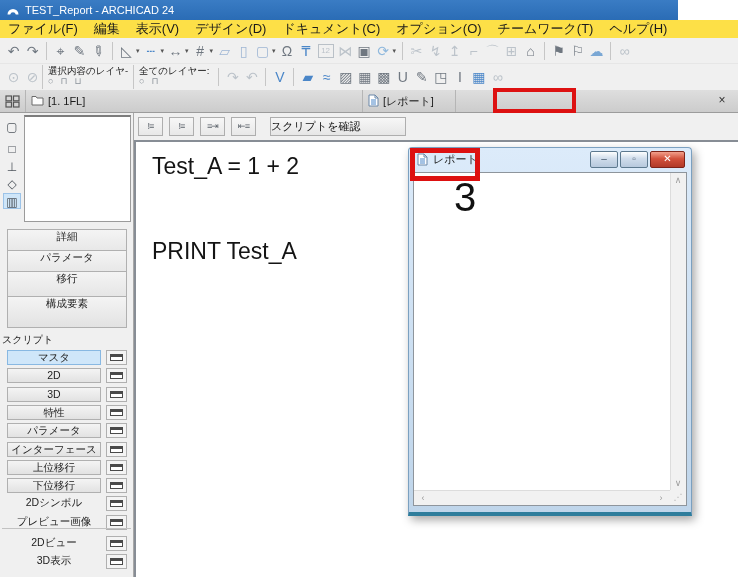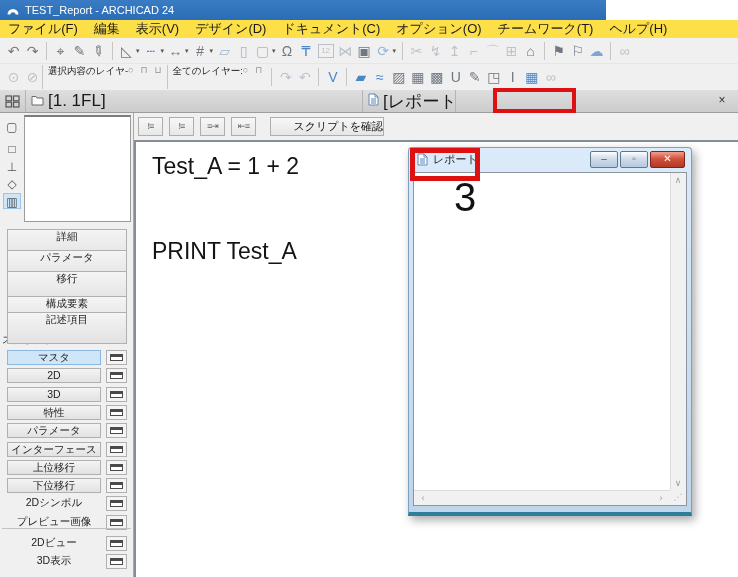--- a/index.html
+++ b/index.html
@@ -1,21 +1,21 @@
 <!DOCTYPE html>
 <html><head>
 <meta charset="utf-8">
 <style>
   * { margin:0; padding:0; box-sizing:border-box; }
   html,body { width:738px; height:577px; overflow:hidden; }
   body { font-family:"Liberation Sans","DejaVu Sans",sans-serif; background:#fff; }
   .app { position:relative; width:738px; height:577px; background:#fff; overflow:hidden; }
 
   
-  .titlebar { position:absolute; left:0; top:0; width:606px; height:20px;
+  .titlebar { position:absolute; left:0; top:0; width:678px; height:20px;
     background:linear-gradient(#3a7cc4,#2a6cb5); color:#fff; font-size:11px;
     display:flex; align-items:center; padding-left:6px; gap:5px; }
 
   
   .menubar { position:absolute; left:0; top:20px; width:738px; height:18px;
     background:#fde047; display:flex; align-items:center; font-size:13px; color:#1a1a1a; }
   .menu-item { padding:2px 8px; cursor:default; }
 
   
   .toolbar { position:absolute; left:0; width:738px; height:26px; background:#f0f0f0;
@@ -24,33 +24,33 @@
   .toolbar2 { top:64px; }
   .tb-sep { width:1px; height:18px; background:#c6c6c6; margin:0 4px; }
   .tb-icon { display:inline-block; min-width:19px; text-align:center; font-size:14px;
     line-height:22px; color:#6f7780; cursor:default; }
   .tb-icon.rot { transform:rotate(40deg); }
   .tb-dis { color:#bcc3ca !important; }
   .tb-box { font-size:8px; border:1px solid #b9c0c7; color:#b9c0c7; min-width:16px;
     height:14px; line-height:12px; margin:0 2px; }
   .tb-wrap { display:inline-flex; align-items:center; }
   .tb-dd { font-size:7px; color:#555; margin:0 2px 0 0; }
-  .layer-group { display:inline-flex; flex-direction:row; align-items:flex-start;
+  .layer-group { display:inline-flex; flex-direction:column; align-items:flex-start;
     border-left:1px solid #c6c6c6; padding:0 5px; height:24px; }
   .layer-label { font-size:9.5px; color:#222; line-height:11px; white-space:nowrap; }
   .layer-minirow { display:flex; gap:7px; }
   .mini-icon { font-size:9px; color:#8a9199; line-height:11px; }
 
   
   .tabbar { position:absolute; left:0; top:90px; width:738px; height:23px;
     background:linear-gradient(#dedede,#cccccc); border-bottom:1px solid #9c9c9c;
     display:flex; align-items:stretch; }
   .tab-overview { width:26px; display:flex; align-items:center; justify-content:center;
     border-right:1px solid #b5b5b5; }
-  .tab { display:flex; align-items:center; gap:4px; padding-left:5px; font-size:17px;
+  .tab { display:flex; align-items:center; gap:4px; padding-left:5px; font-size:11px;
     color:#1a1a1a; border-right:1px solid #b5b5b5; cursor:default; white-space:nowrap; overflow:hidden; }
   .tab-close { position:absolute; right:8px; top:3px; font-size:12px; color:#333;
     width:16px; text-align:center; cursor:default; }
 
   
   .sidebar { position:absolute; left:0; top:113px; width:134px; height:464px;
     background:#f0f0f0; border-right:1px solid #a8a8a8; font-size:10.5px; }
   .view-icon { position:absolute; left:3px; width:18px; height:16px; text-align:center;
     font-size:12px; line-height:16px; color:#4e555c; cursor:default; }
   .view-icon.sel { background:#cfe6f9; border:1px solid #9cc3e8; }
@@ -69,22 +69,22 @@
   .win-mini::before { content:""; position:absolute; left:3px; top:3px; right:3px; bottom:3px;
     border:1px solid #4a4a4a; border-top:3px solid #4a4a4a; background:#fff; }
   .side-divider { position:absolute; left:2px; width:129px; height:1px; background:#c2c2c2; }
 
   
   .script-toolbar { position:absolute; left:134px; top:113px; width:604px; height:27px;
     background:#f0f0f0; display:flex; align-items:center; gap:6px; padding-left:4px; }
   .st-btn { width:25px; height:19px; background:linear-gradient(#f7f7f7,#e8e8e8);
     border:1px solid #aeaeae; font-size:9px; color:#5c636b; text-align:center;
     line-height:17px; letter-spacing:-1px; cursor:default; }
-  .check-btn { width:114px; height:19px; margin-left:8px; background:linear-gradient(#f7f7f7,#e6e6e6);
-    border:1px solid #aeaeae; font-size:11px; color:#111; text-align:right; line-height:17px; cursor:default; }
+  .check-btn { width:136px; height:19px; margin-left:8px; background:linear-gradient(#f7f7f7,#e6e6e6);
+    border:1px solid #aeaeae; font-size:11px; color:#111; text-align:left; line-height:17px; cursor:default; }
   .editor { position:absolute; left:134px; top:140px; width:604px; height:437px;
     background:#fff; border-top:2px solid #878d95; border-left:2px solid #878d95; cursor:text; }
   .code-line { position:absolute; left:16px; font-size:23px; color:#141414; white-space:pre; }
   .code-line.l0 { top:11px; }
   .code-line.l1 { top:96px; }
 
   
   .report-window { position:absolute; left:408px; top:147px; width:284px; height:369px;
     background:linear-gradient(#dcebfa,#bfd5ea); border:1px solid #7ba0c0;
     border-bottom:4px solid #2e7d9c; border-radius:4px 4px 0 0;
@@ -262,21 +262,20 @@
     <span class="script-label" style="top:220px">スクリプト</span>
   <span class="view-icon" style="top: 6px;">▢</span>
       <span class="view-icon" style="top: 28px;">□</span>
       <span class="view-icon" style="top: 46px;">⊥</span>
       <span class="view-icon" style="top: 63px;">◇</span>
       <span class="view-icon sel" style="top: 80px;">▥</span>
       <span class="side-btn" style="top: 116px;">詳細</span>
       <span class="side-btn" style="top: 137px;">パラメータ</span>
       <span class="side-btn" style="top: 158px;">移行</span>
       <span class="side-btn" style="top: 183px;">構成要素</span>
-      <span class="side-btn" style="top: 199px;">記述項目</span>
       <span class="srow-btn button selected" style="top: 237px;">マスタ</span>
       <span class="win-mini" style="top: 237px;"></span>
       <span class="srow-btn button" style="top: 255.3px;">2D</span>
       <span class="win-mini" style="top: 255.3px;"></span>
       <span class="srow-btn button" style="top: 273.6px;">3D</span>
       <span class="win-mini" style="top: 273.6px;"></span>
       <span class="srow-btn button" style="top: 291.9px;">特性</span>
       <span class="win-mini" style="top: 291.9px;"></span>
       <span class="srow-btn button" style="top: 310.2px;">パラメータ</span>
       <span class="win-mini" style="top: 310.2px;"></span>

